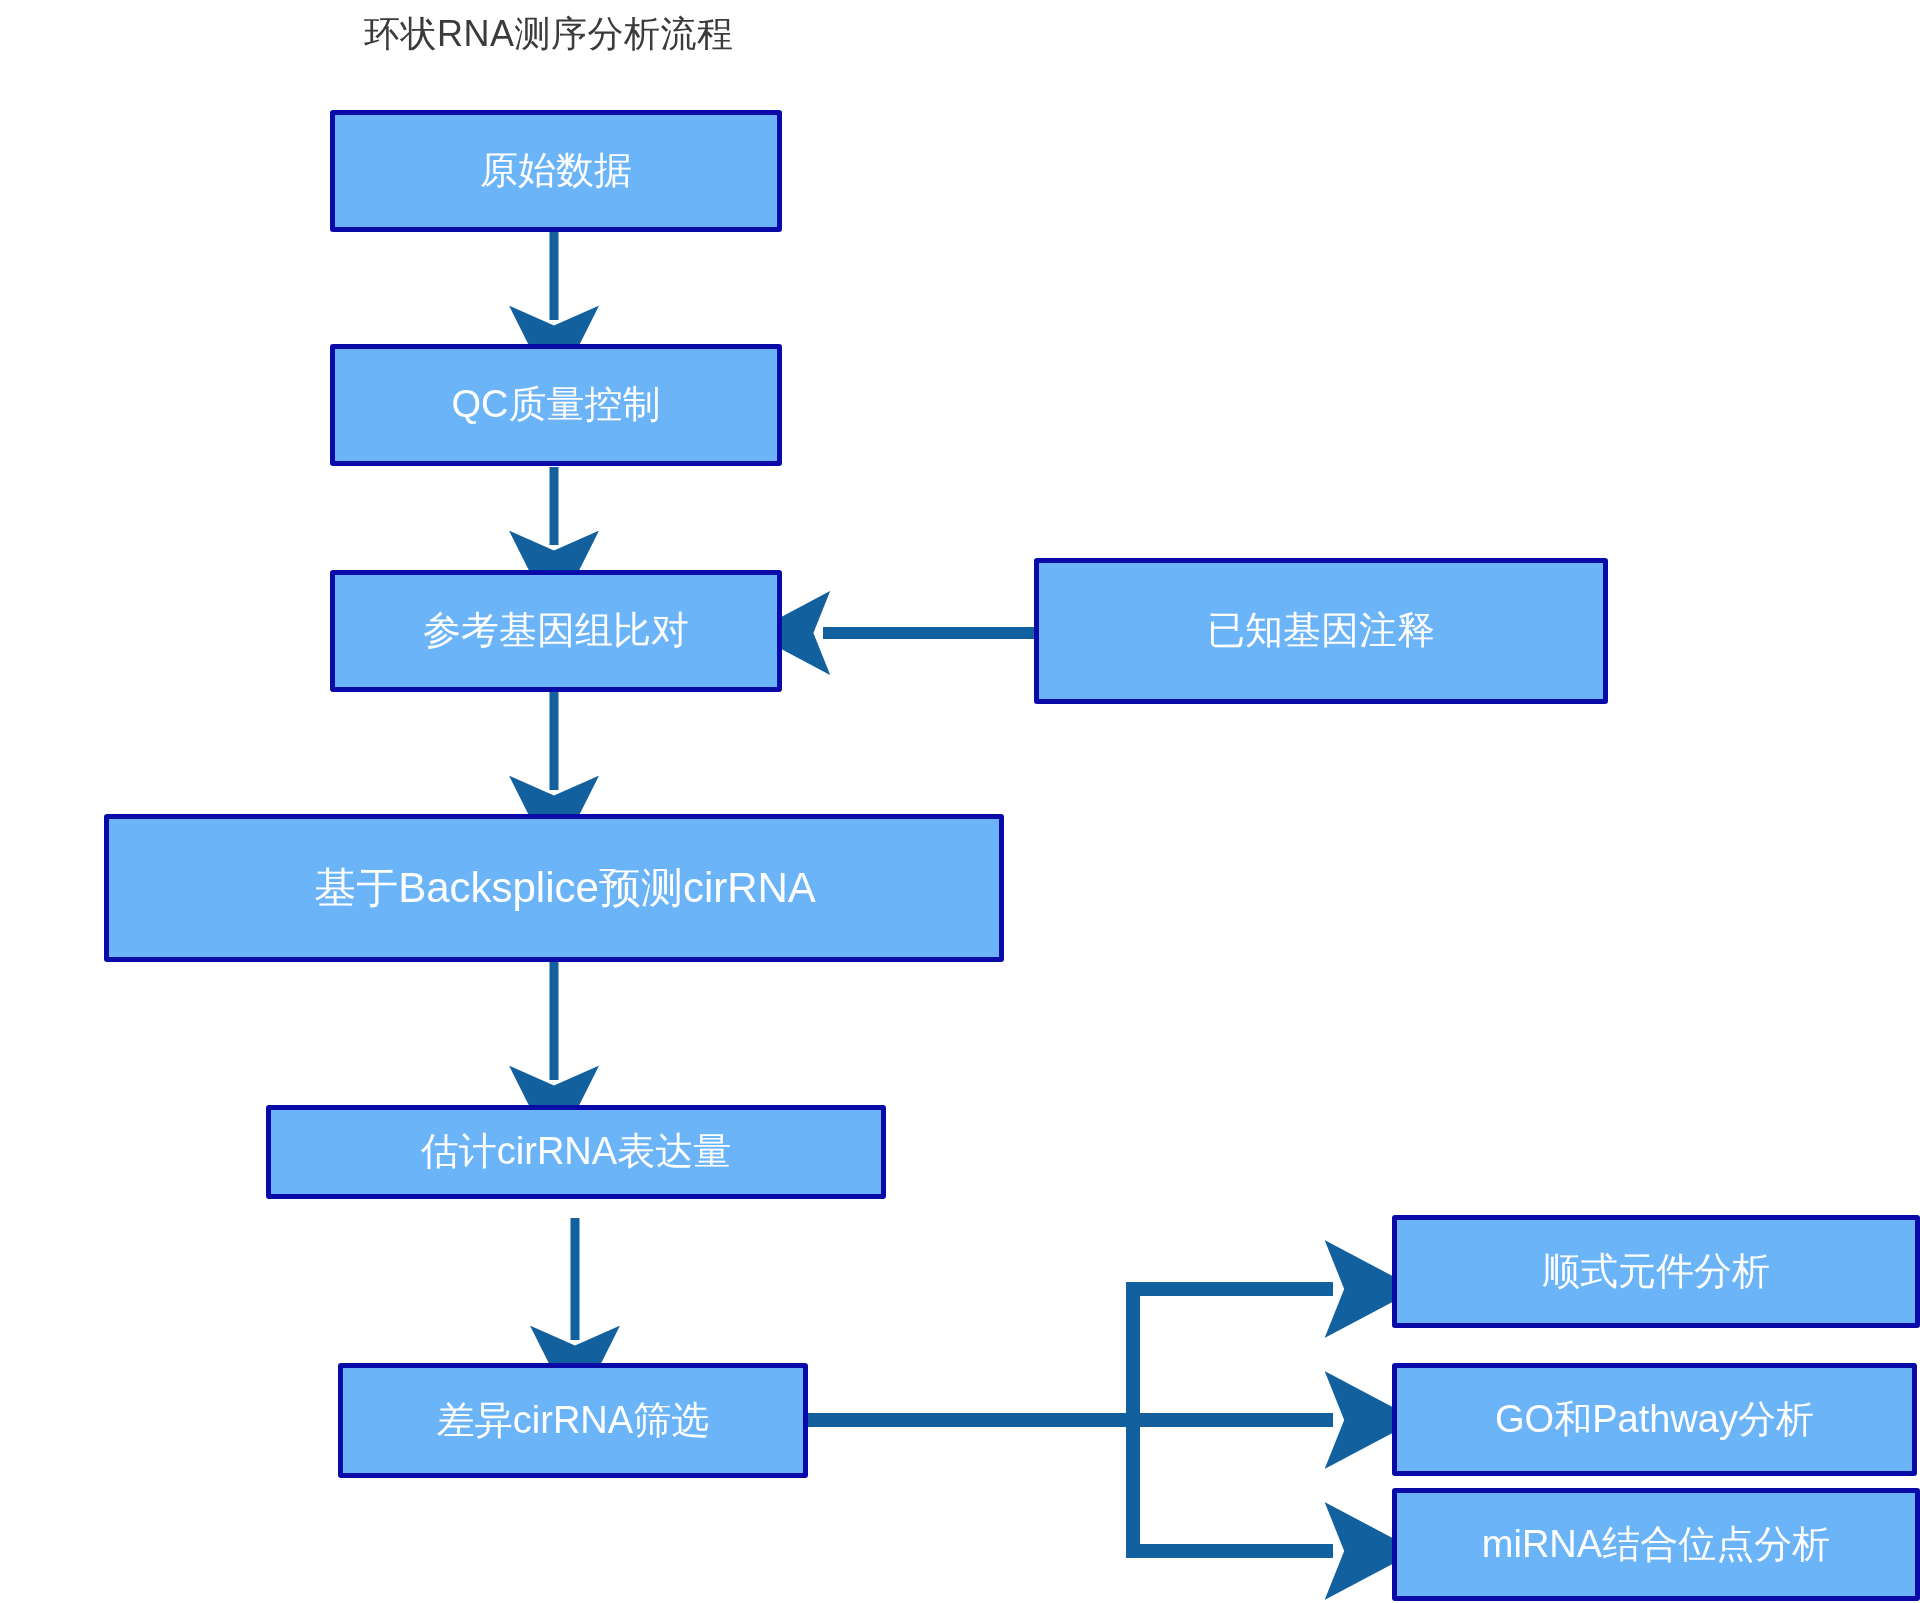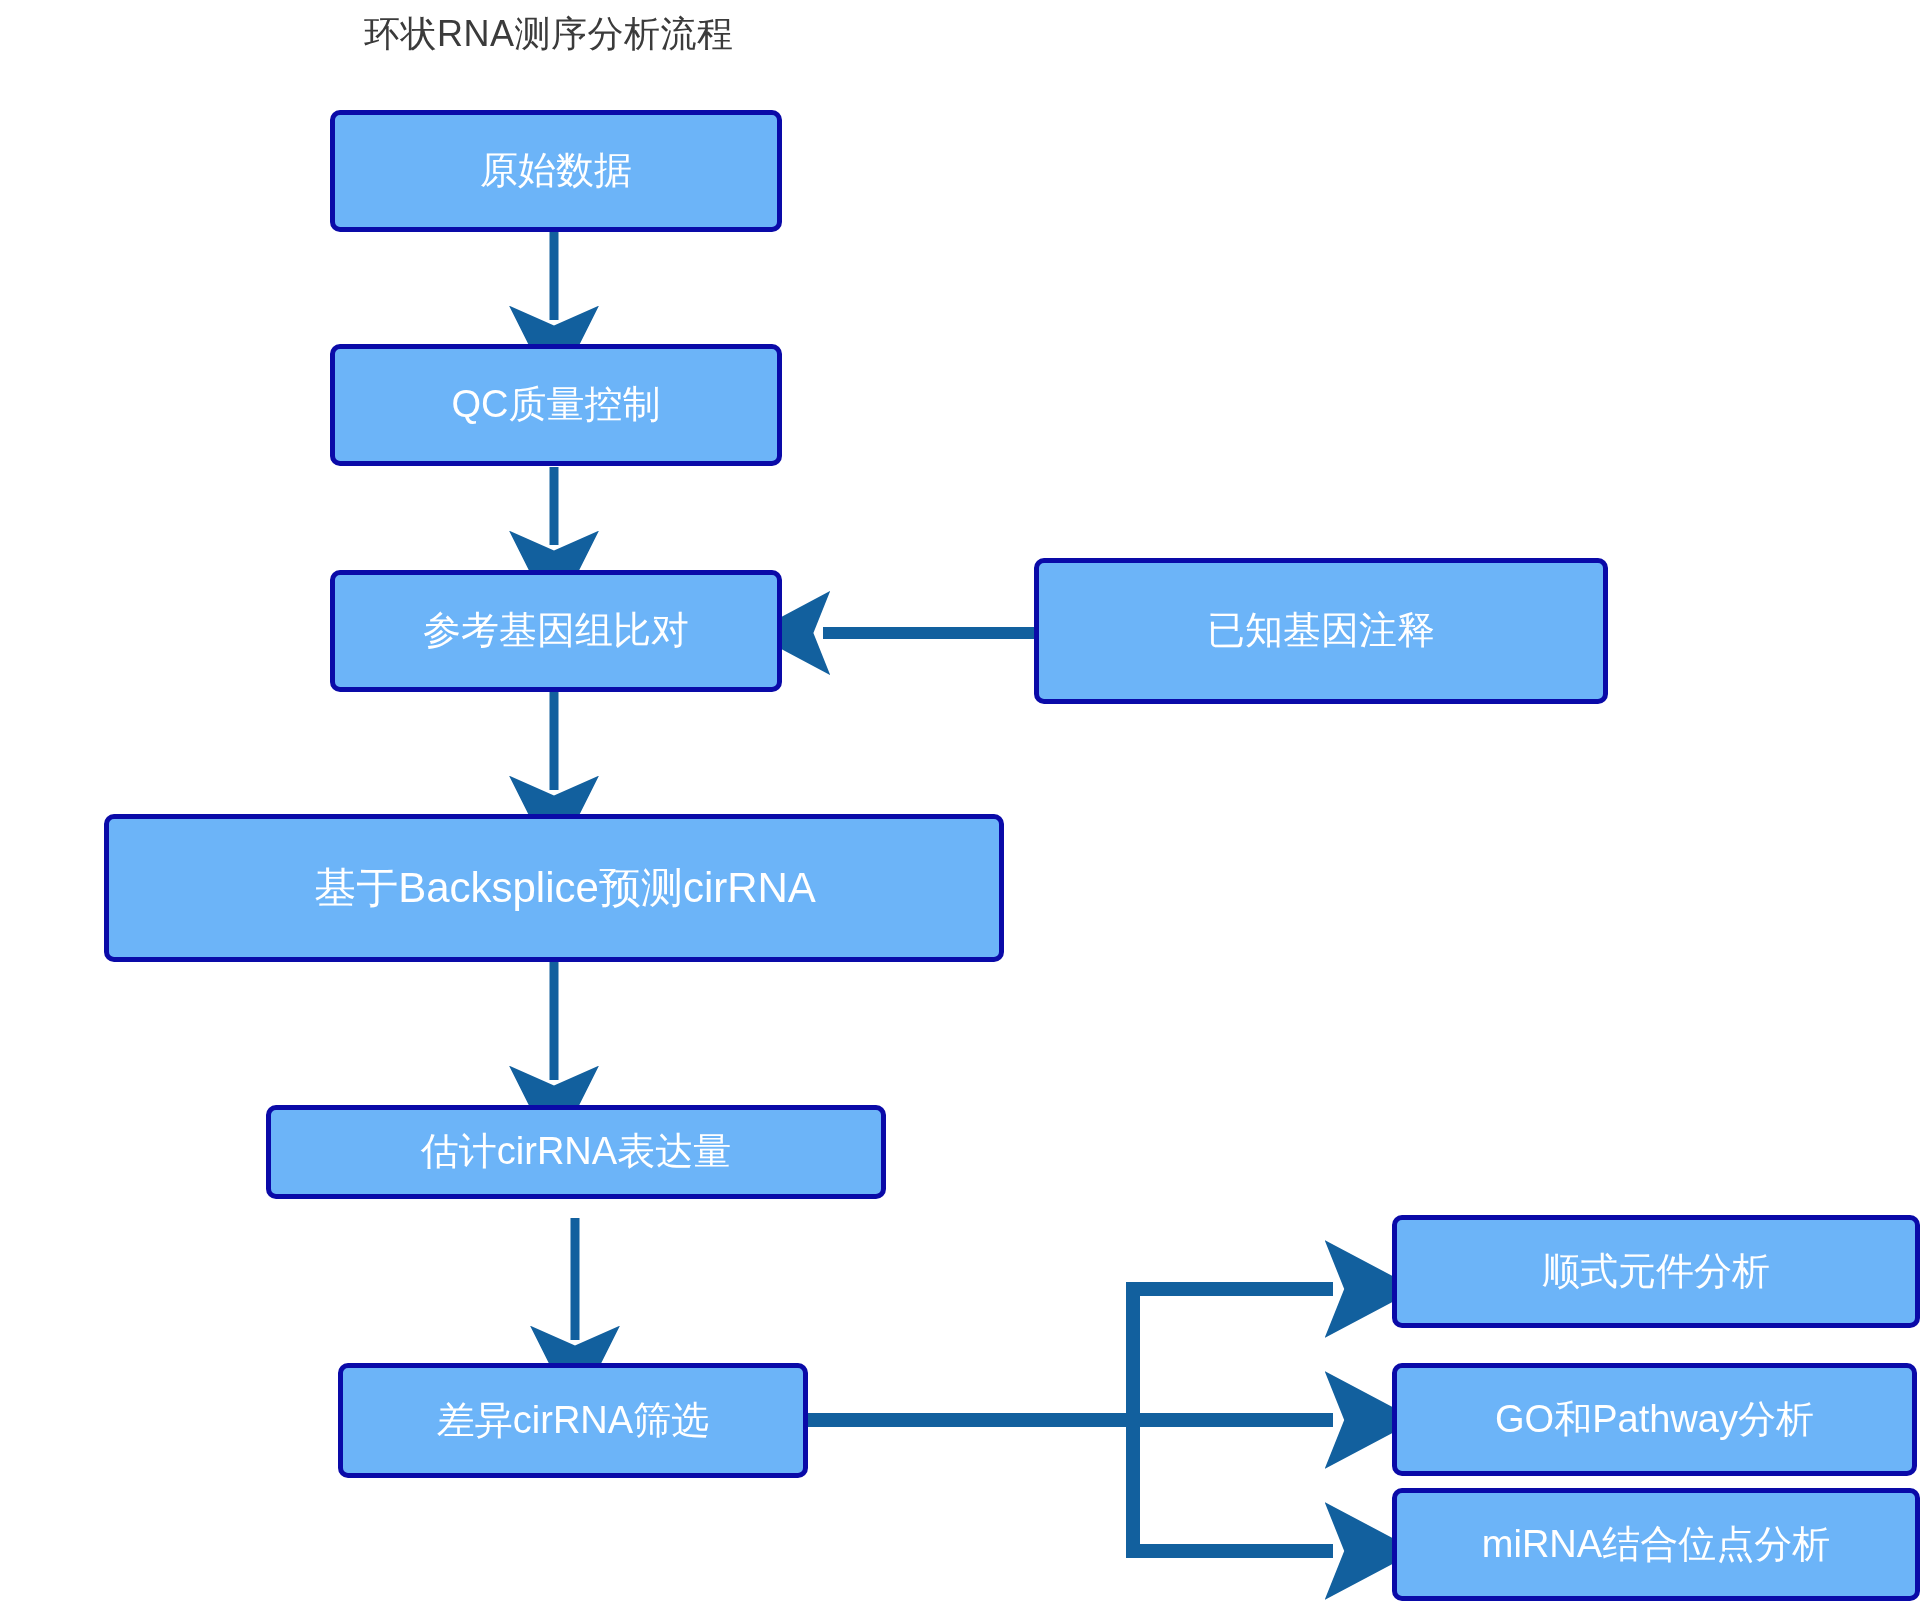--- a/index.html
+++ b/index.html
@@ -33,21 +33,21 @@
     color: #3b3b3b;
     font-family: "Liberation Sans", "DejaVu Sans", sans-serif;
     letter-spacing: 0.5px;
     white-space: nowrap;
   }
   .node {
     position: absolute;
     box-sizing: border-box;
     background: #6CB4F8;
     border: 5px solid #0A0AA8;
-    border-radius: 10px;
+    border-radius: 3px;
     display: flex;
     align-items: center;
     justify-content: center;
     color: #ffffff;
     font-size: 38px;
     font-family: "Liberation Sans", "DejaVu Sans", sans-serif;
     text-align: center;
     line-height: 1.1;
     white-space: nowrap;
     user-select: none;

